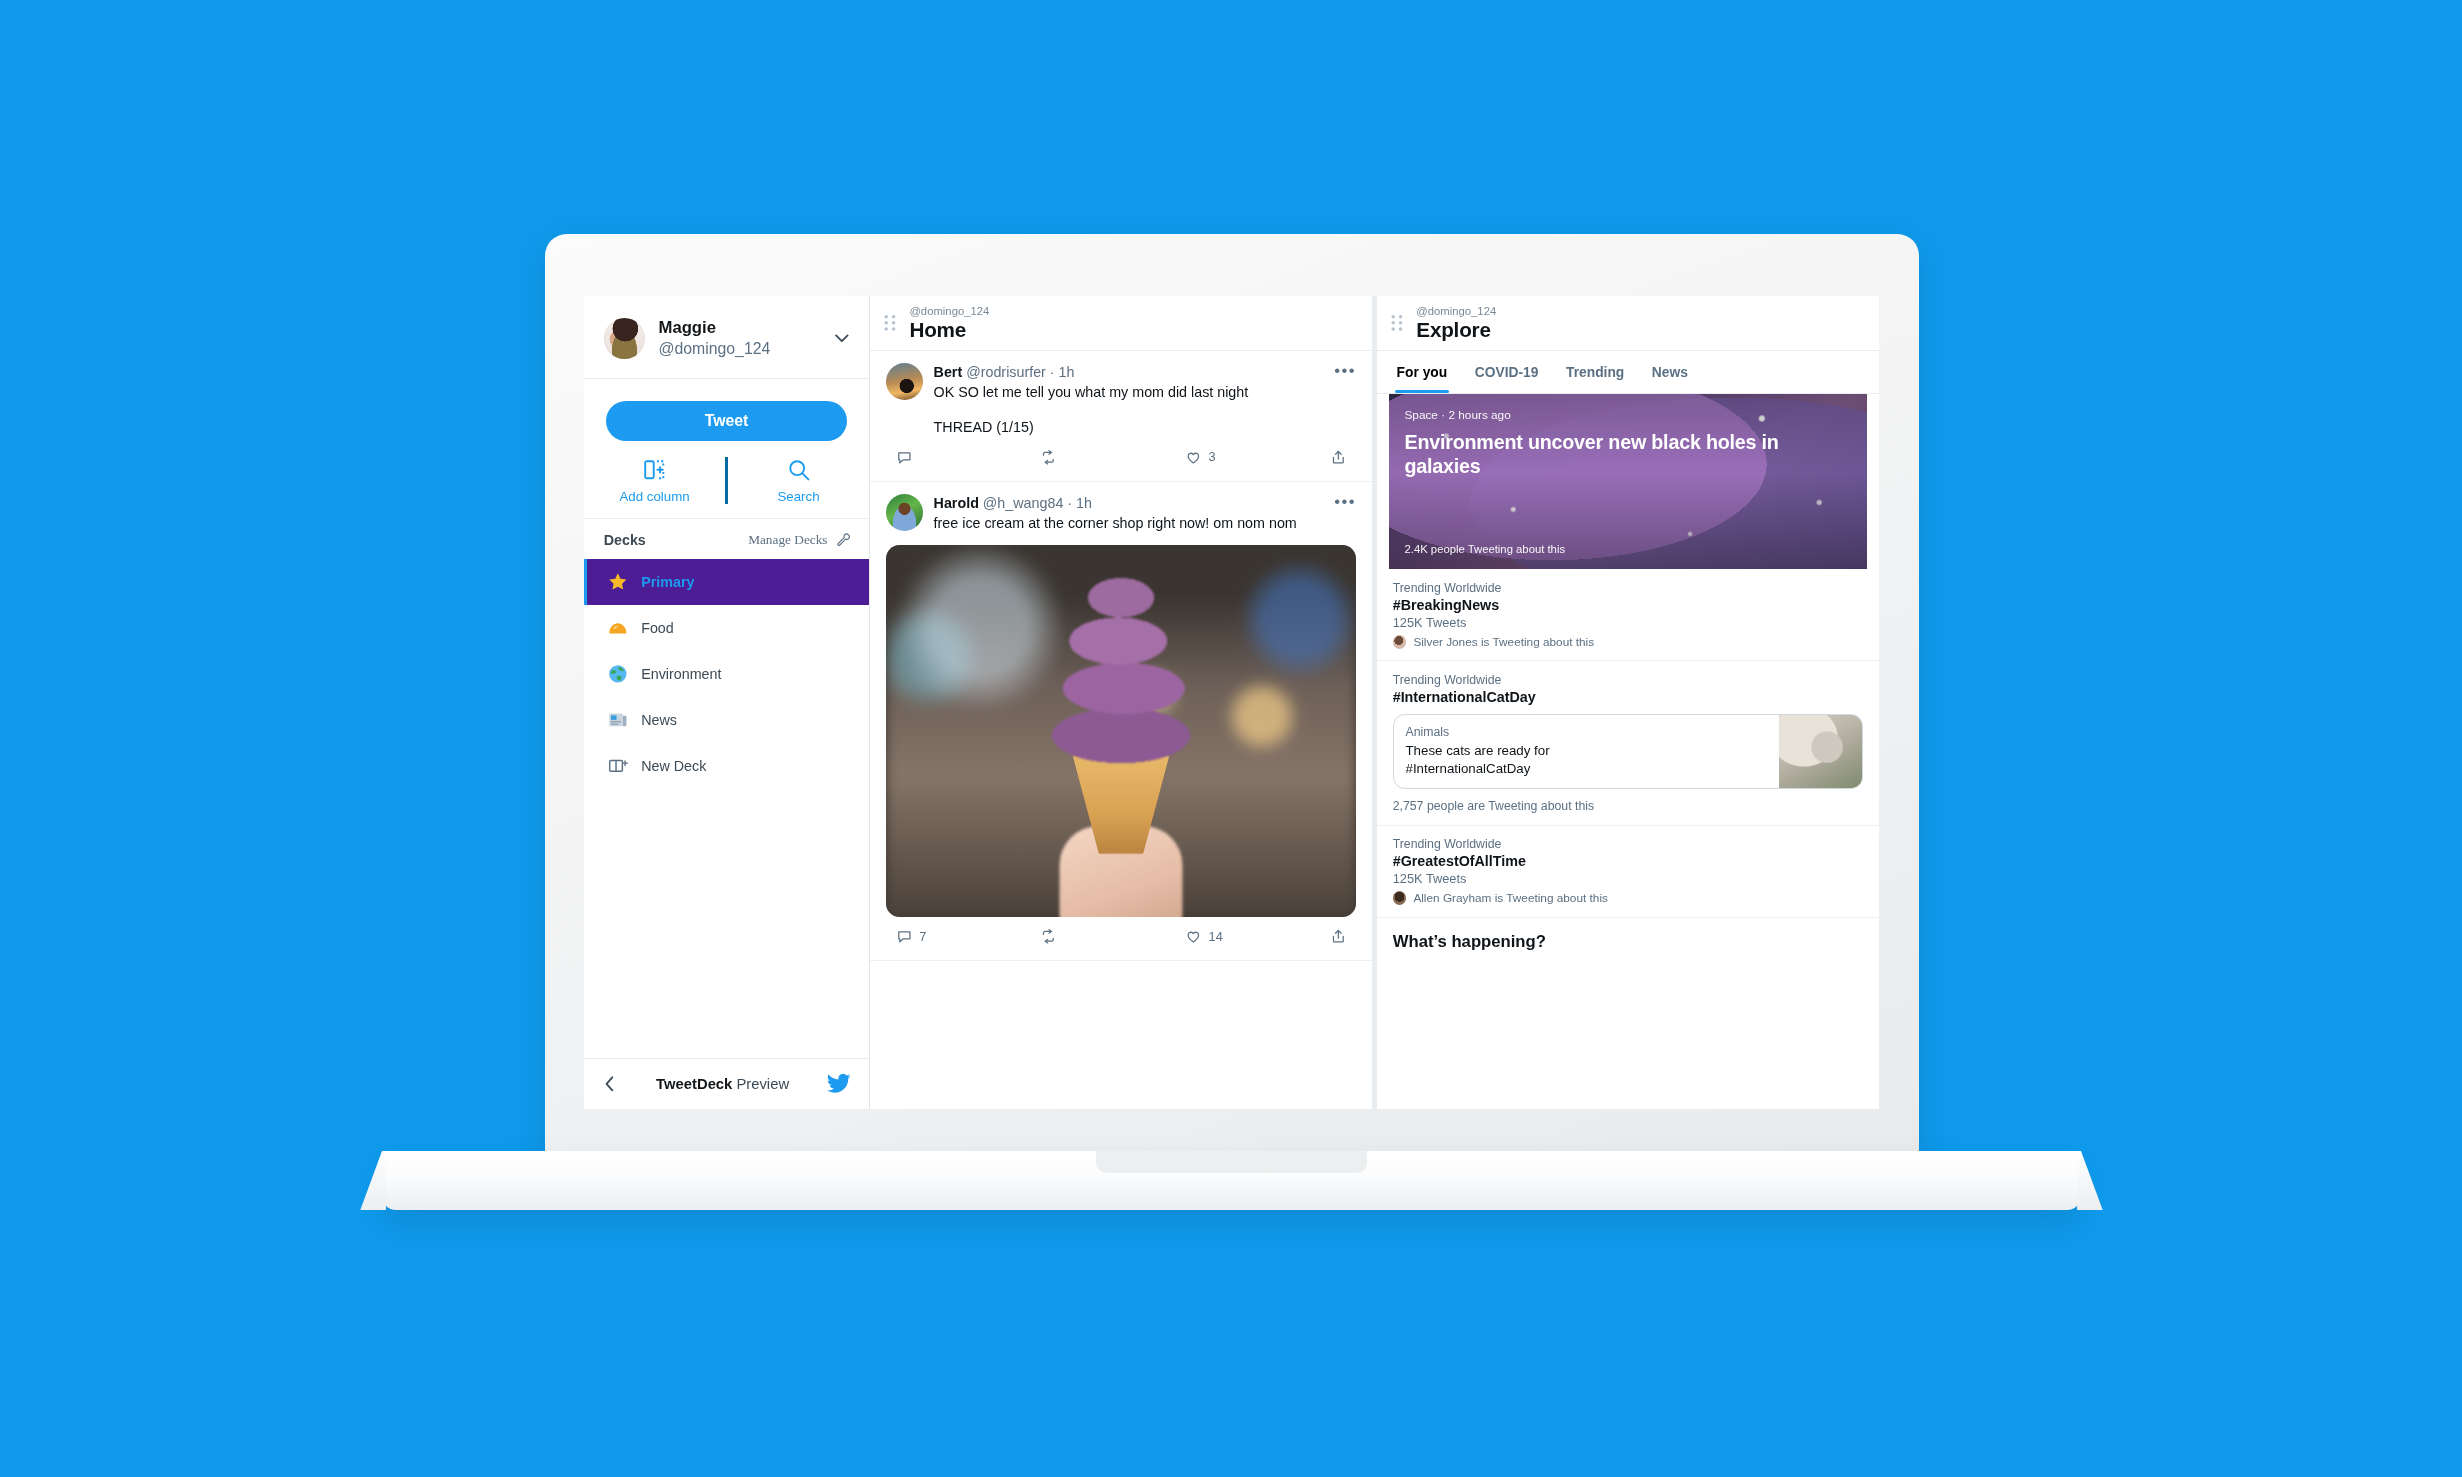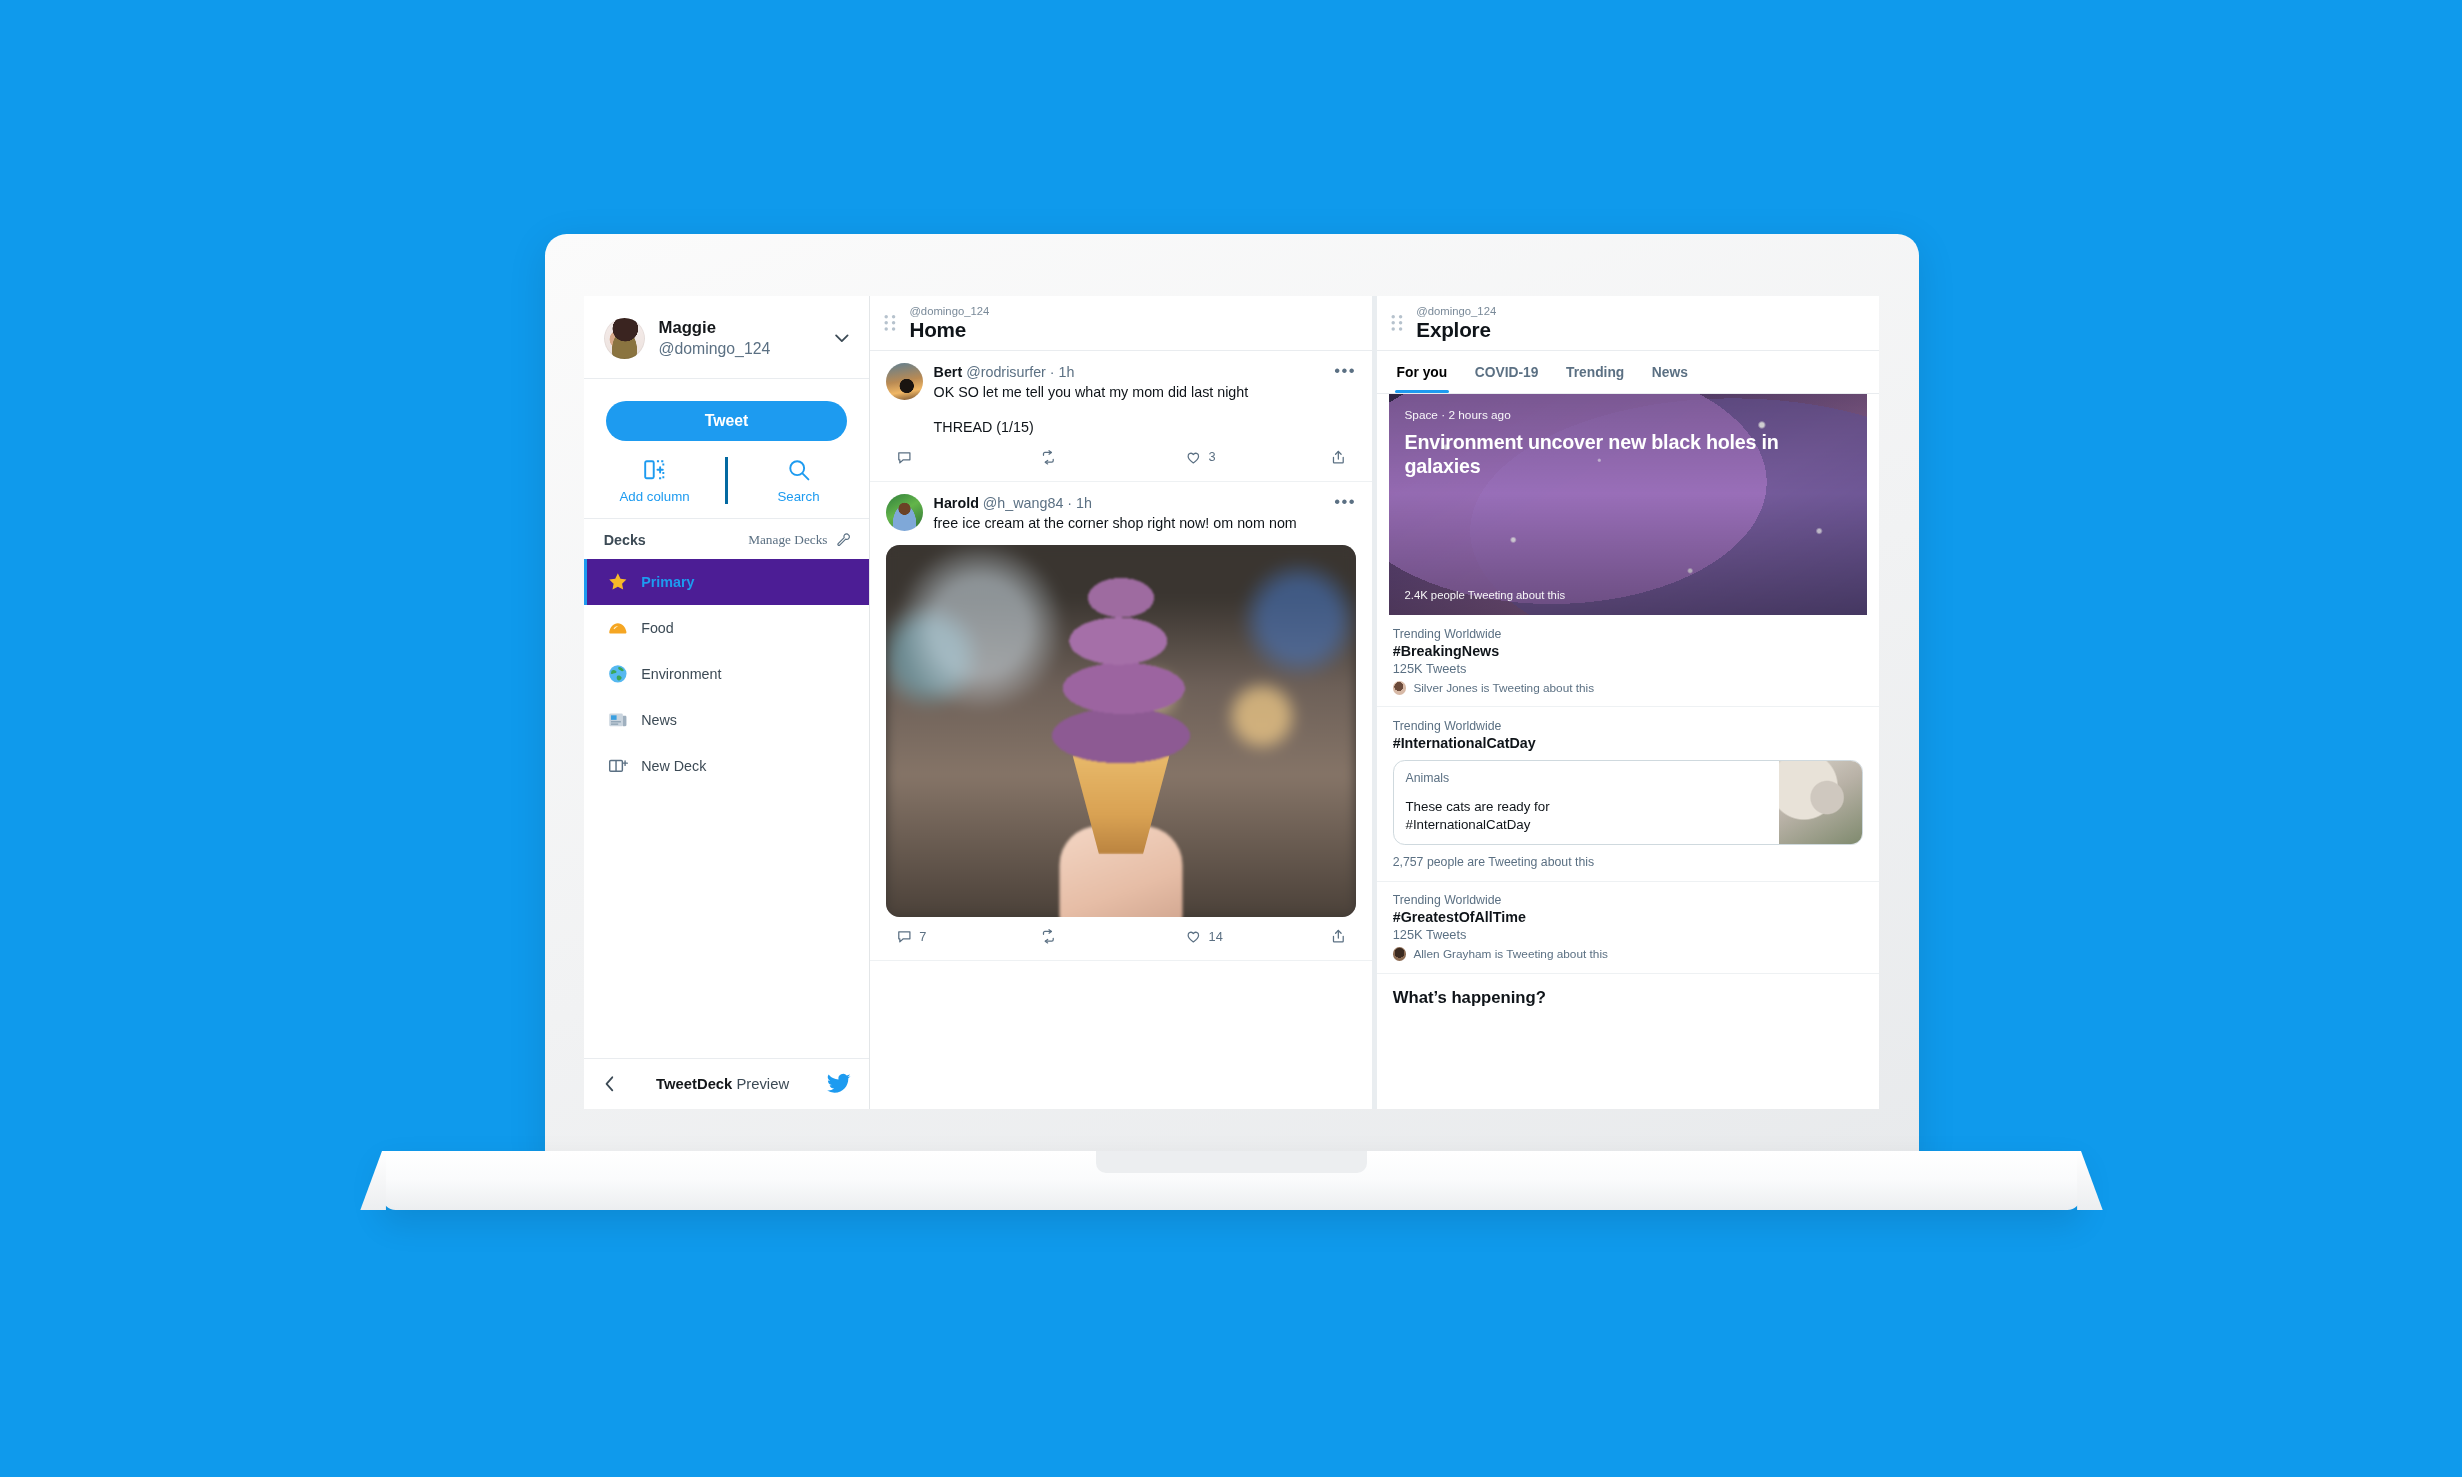--- a/index.html
+++ b/index.html
@@ -293,21 +293,21 @@
     cursor: pointer; position: relative;
   }
   .tab.active { color: #000000; }
   .tab.active:after {
     content: ""; position: absolute; left: 11.8px; right: 11.8px; bottom: 0;
     height: 3px; background: #1d9bf0; border-radius: 2px;
   }
 
   .hero {
     position: relative;
-    height: 221px;
+    height: 175px;
     margin: 0 11.8px;
     overflow: hidden;
     background: #2b2140;
   }
   .hero-img {
     position: absolute; inset: 0;
     background:
       radial-gradient(circle at 78% 14%, rgba(255,255,255,.95) 0 .5%, transparent 1%),
       radial-gradient(circle at 26% 66%, rgba(255,255,255,.85) 0 .4%, transparent .9%),
       radial-gradient(circle at 63% 80%, rgba(255,255,255,.8) 0 .4%, transparent .9%),
@@ -343,21 +343,21 @@
   .mini-av { width: 13.8px; height: 13.8px; border-radius: 50%; flex: none; }
   .av-silver { background: radial-gradient(circle at 45% 40%, #6b4a3a 0 40%, #d7b9a6 41% 100%); }
   .av-allen  { background: radial-gradient(circle at 50% 42%, #3b2a20 0 46%, #8a6a52 47% 100%); }
 
   .cat-card {
     display: flex; margin-top: 8.9px;
     border: 1px solid #cfd9de; border-radius: 11.8px; overflow: hidden;
   }
   .cat-body { flex: 1; padding: 9.9px 11.8px; min-width: 0; }
   .cat-kicker { font-size: 12.3px; color: #5b7083; }
-  .cat-text { font-size: 13.3px; color: #0f1419; line-height: 1.35; margin-top: 13px; }
+  .cat-text { font-size: 13.3px; color: #0f1419; line-height: 1.35; margin-top: 3px; }
   .cat-img {
     width: 83px; flex: none;
     background:
       radial-gradient(circle at 58% 44%, #cfc8bf 0 24%, transparent 26%),
       radial-gradient(ellipse at 30% 30%, #e8e2d8 0 40%, transparent 42%),
       linear-gradient(150deg,#d9d4cb 0%, #b9b2a7 45%, #7f8a6e 100%);
   }
   .cat-foot { font-size: 12.3px; color: #5b7083; margin-top: 9.9px; }
 
   .whats {

